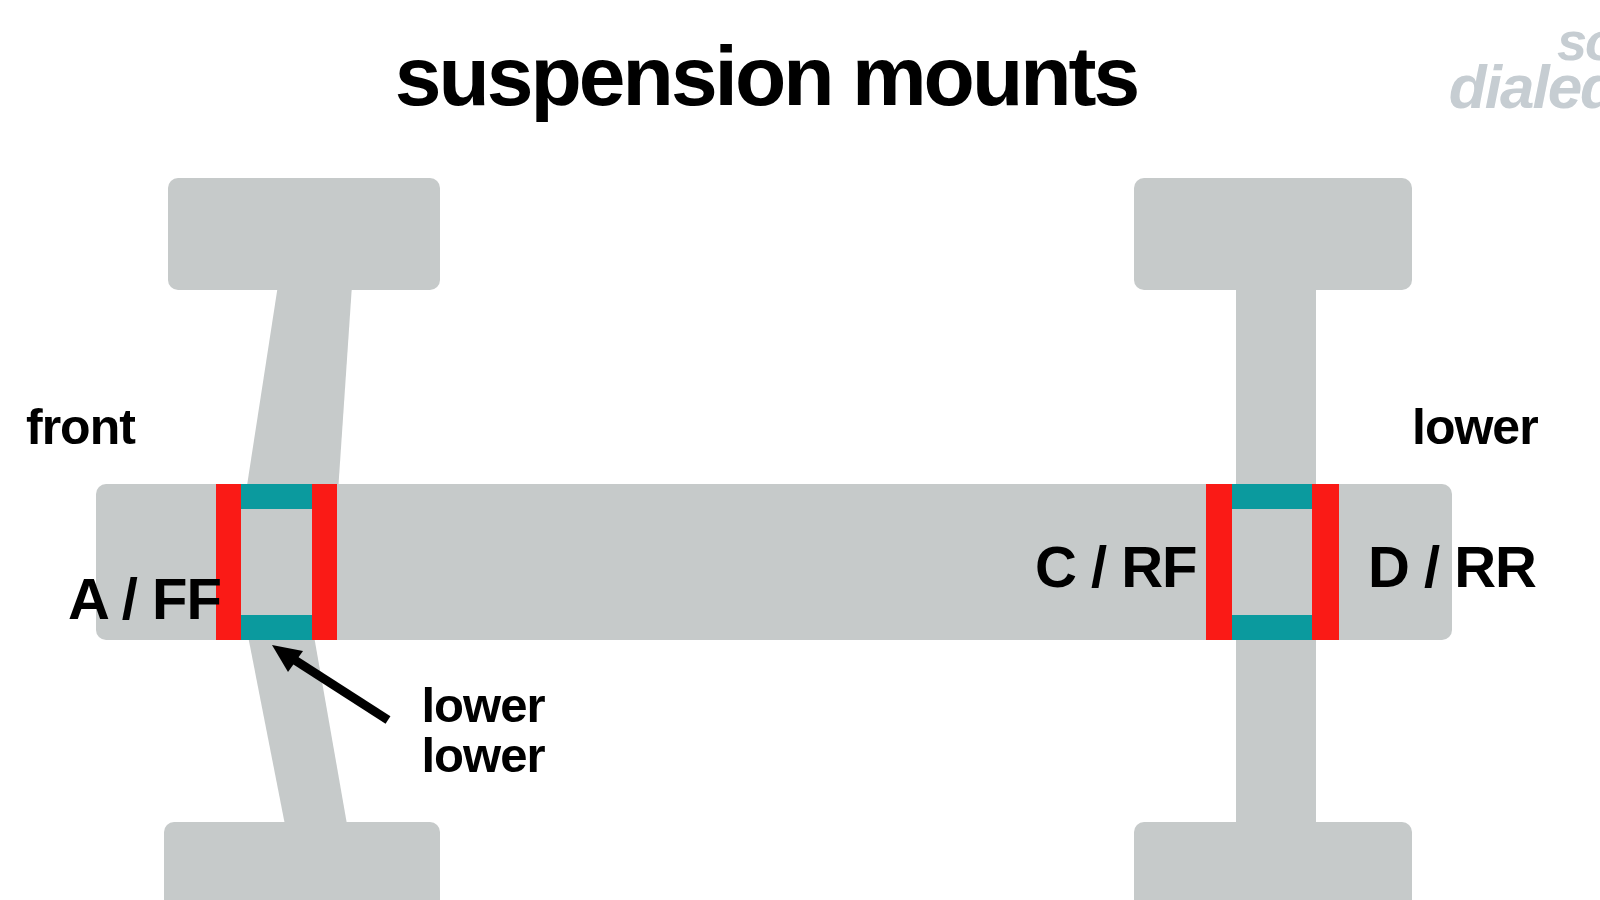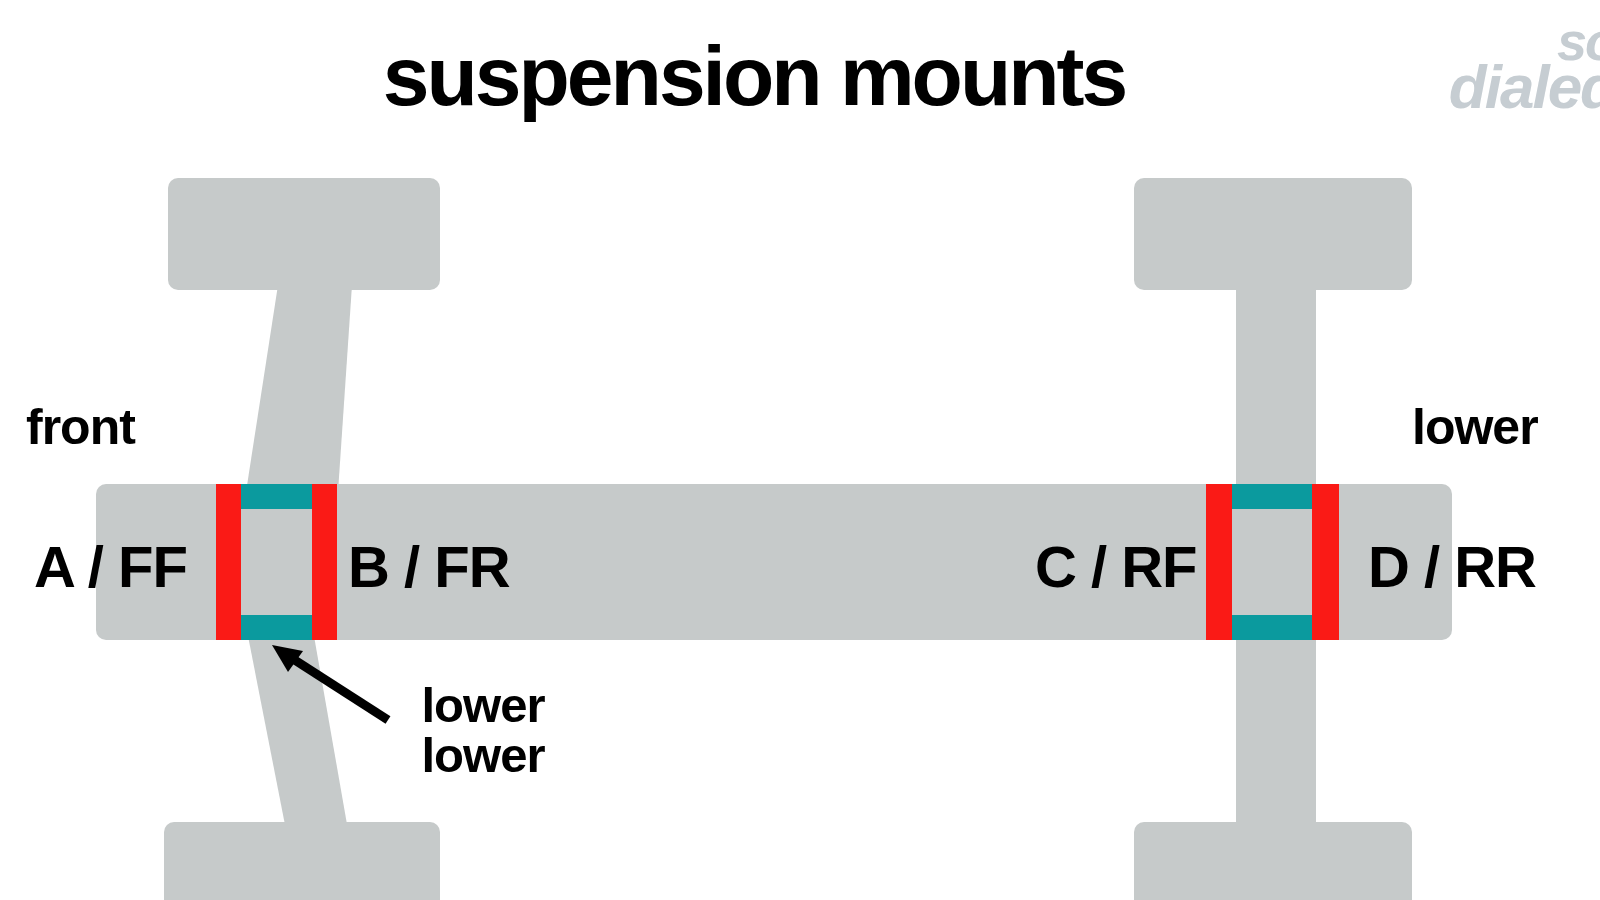--- a/index.html
+++ b/index.html
@@ -26,21 +26,21 @@
   }
   .txt {
     position: absolute;
     color: #000000;
     font-weight: 800;
     letter-spacing: -0.5px;
     white-space: nowrap;
     font-family: "Liberation Sans", sans-serif;
   }
   #page-title {
-    left: 4px;
+    left: 16px;
     top: 28px;
     width: 1500px;
     text-align: center;
     font-size: 84px;
     line-height: 96px;
     letter-spacing: -3px;
     font-weight: 800;
   }
   #brand-logo {
     position: absolute;
@@ -68,21 +68,21 @@
     left: 1412px;
     top: 398px;
     font-size: 50px;
     letter-spacing: -1px;
   }
   .mount-label {
     font-size: 58px;
     letter-spacing: -1px;
     top: 533px;
   }
-  #label-a-ff { left: 34px; }
+  #label-a-ff { left: 68px; margin-top: 32px; }
   #label-b-fr { left: 348px; }
   #label-c-rf { left: 1035px; }
   #label-d-rr { left: 1368px; }
 
   #annotation-pivots {
     left: 320px;
     top: 680px;
     width: 326px;
     text-align: center;
     white-space: normal;
@@ -145,21 +145,20 @@
     <span class="logo-line-1">so</span>
     <span class="logo-line-2">dialed</span>
   </div>
 
   <div class="txt" id="label-front">front</div>
 
   <div class="txt" id="label-rear">lower</div>
 
   <div class="txt mount-label" id="label-a-ff">A / FF</div>
 
-  <div class="txt mount-label" id="label-b-fr">B / FR</div>
 
   <div class="txt mount-label" id="label-d-rr">D / RR</div>
 
   <div class="txt mount-label" id="label-c-rf">C / RF</div>
 
   <div class="txt" id="annotation-pivots">
     <span>lower</span>
     <span>lower</span>
   </div>
 

